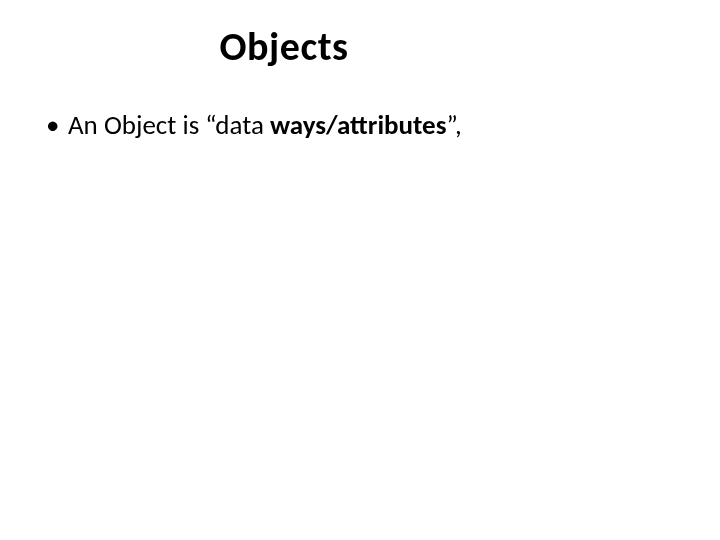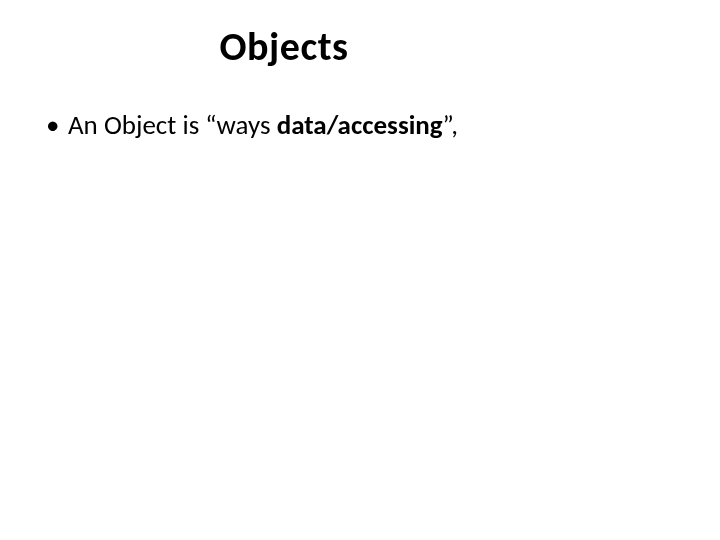--- a/index.html
+++ b/index.html
@@ -56,17 +56,17 @@
   .b { font-weight: 700; }
 </style>
 </head>
 <body>
 
 <div class="slide">
   <div class="title">Objects</div>
   <div class="body">
     <ul class="bullets">
       <li>
-        <span>An Object is “ways </span><span class="b">data/accessing</span><span>”,</span>
+        <span>An Object is “data </span><span class="b">ways/attributes</span><span>”,</span>
       </li>
     </ul>
   </div>
 </div>
 
 </body></html>

